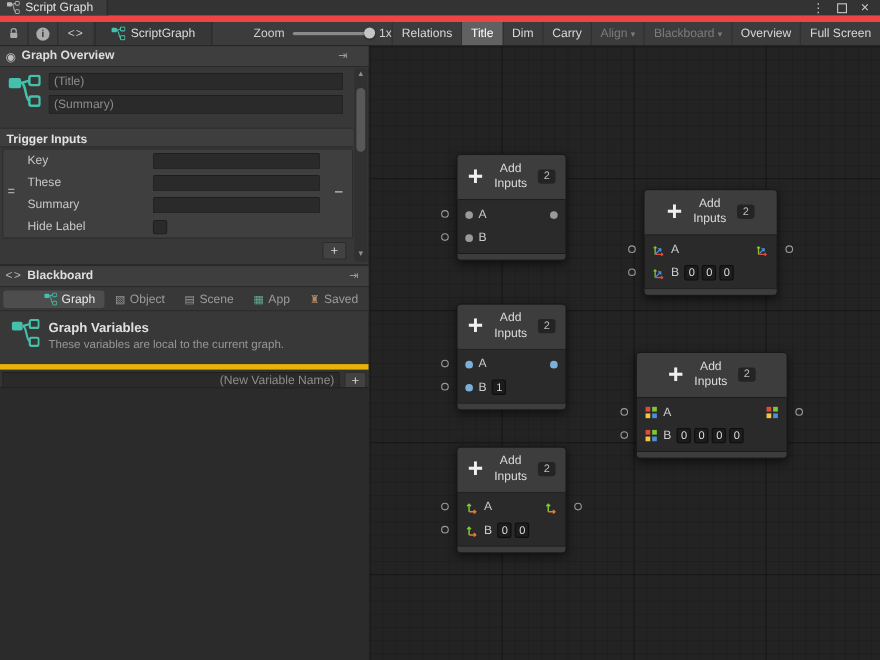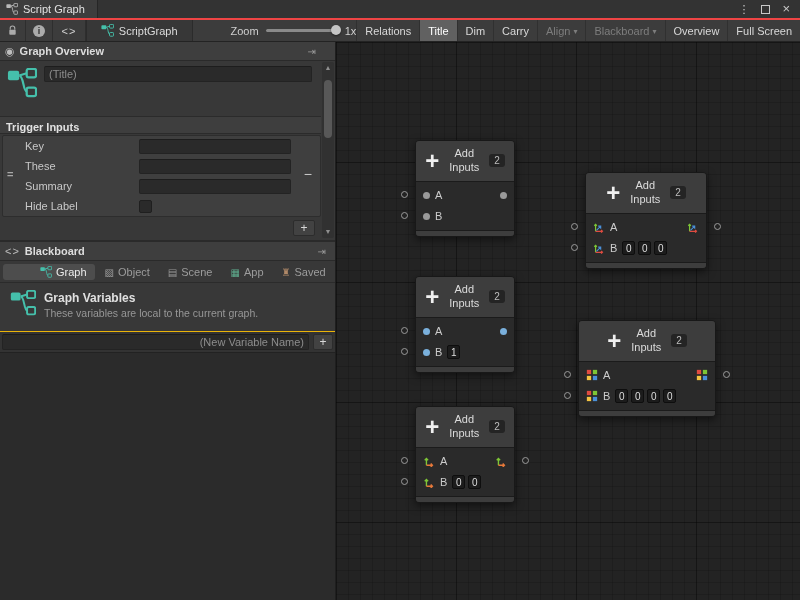--- a/index.html
+++ b/index.html
@@ -1,20 +1,20 @@
 <!DOCTYPE html>
 <html><head>
 <meta charset="utf-8">
 <style>
   * { margin:0; padding:0; box-sizing:border-box; }
   html,body { width:800px; height:600px; background:#232323; font-family:"Liberation Sans","DejaVu Sans",sans-serif; font-size:11px; color:#d4d4d4; overflow:hidden; }
   .window { width:800px; height:600px; display:flex; flex-direction:column; background:#383838; }
 
   
-  .titlebar { height:20px; background:#333333; display:flex; align-items:center; border-bottom:2px solid #ef4444; flex:none; }
+  .titlebar { height:20px; background:#333333; display:flex; align-items:center; border-bottom:6px solid #ef4444; flex:none; }
   .window-tab { height:100%; display:flex; align-items:center; gap:5px; padding:0 12px 0 6px; background:#3d3d3d; border-right:1px solid #262626; }
   .window-tab .ttl { color:#e2e2e2; }
   .win-controls { margin-left:auto; display:flex; align-items:center; gap:12px; padding-right:10px; color:#c8c8c8; }
   .win-menu { font-size:11px; }
   .win-max { width:9px; height:9px; border:1px solid #c8c8c8; display:inline-block; }
   .win-close { font-size:13px; line-height:10px; }
 
   
   .toolbar { height:22px; background:#3c3c3c; display:flex; align-items:stretch; border-bottom:1px solid #232323; flex:none; }
   .tb-item { display:flex; align-items:center; justify-content:center; border-right:1px solid #2e2e2e; padding:0 7px; color:#cfcfcf; }
@@ -57,21 +57,21 @@
   .sb-track { flex:1; position:relative; }
   .sb-thumb { position:absolute; left:2px; right:2px; top:6px; height:58px; background:#585858; border-radius:4px; }
 
   .bb-tabs { position:absolute; left:0; right:0; height:21px; background:#383838; border-bottom:1px solid #2b2b2b; display:flex; align-items:center; gap:2px; padding:0 3px; }
   .bb-tab { display:flex; align-items:center; gap:4px; padding:2px 8px; border-radius:3px; color:#9c9c9c; }
   .bb-tab.selected { background:#4d4d4d; color:#ebebeb;padding-left:37px; }
   .tab-glyph { font-size:10px; }
 
   .vars-title { position:absolute; color:#e0e0e0; font-size:12px; font-weight:bold; }
   .vars-sub { position:absolute; color:#979797; font-size:10.5px; }
-  .newvar-row { position:absolute; left:0; right:0; height:28px; background:#333333; border-top:1px solid #eab308; }
+  .newvar-row { position:absolute; left:0; right:0; height:28px; background:#333333; border-top:5px solid #eab308; }
   .empty-area { position:absolute; left:0; right:0; bottom:0; background:#2b2b2b; border-top:1px solid #222222; }
 
   
   .canvas { flex:1; position:relative; overflow:hidden;
     background-color:#232323;
     background-image:
       linear-gradient(rgba(0,0,0,0.30) 1px, transparent 1px),
       linear-gradient(90deg, rgba(0,0,0,0.30) 1px, transparent 1px),
       linear-gradient(rgba(0,0,0,0.13) 1px, transparent 1px),
       linear-gradient(90deg, rgba(0,0,0,0.13) 1px, transparent 1px);
@@ -176,20 +176,21 @@
       </div>
 
       <svg viewBox="0 0 16 16" width="30" height="30" style="position:absolute;left:7px;top:26px;">
           <rect x="0.5" y="1.5" width="6" height="5" rx="1" fill="#45c0ab"></rect>
           <rect x="10.5" y="0.5" width="5" height="4.5" rx="1" fill="none" stroke="#45c0ab" stroke-width="1.2"></rect>
           <rect x="10.5" y="10.5" width="5" height="4.5" rx="1" fill="none" stroke="#45c0ab" stroke-width="1.2"></rect>
           <path d="M6.5 4 L10.5 2.8 M6.5 4 C9 4 8.5 12.5 10.5 12.5" fill="none" stroke="#45c0ab" stroke-width="1.2"></path>
         </svg>
 
       <input class="field" style="position: absolute; left: 44px; top: 24px; width: 268px; height: 16px;" placeholder="(Title)">
+      <input class="field" style="position: absolute; left: 44px; top: 44px; width: 268px; height: 18px;" placeholder="(Summary)">
 
       <div class="section-bar" style="top:74px;left:0;right:14px;height:18px;">
         <span>Trigger Inputs</span>
       </div>
 
       <div class="list-box" style="top:93px;left:2px;right:14px;height:82px;">
         <span class="handle" style="left:4px;top:32px;">=</span>
         <span class="row-label" style="left:22px;top:4px;">Key</span>
         <input class="field" style="position: absolute; left: 136px; top: 3px; width: 152px; height: 15px;">
         <span class="row-label" style="left:22px;top:24px;">These</span>

